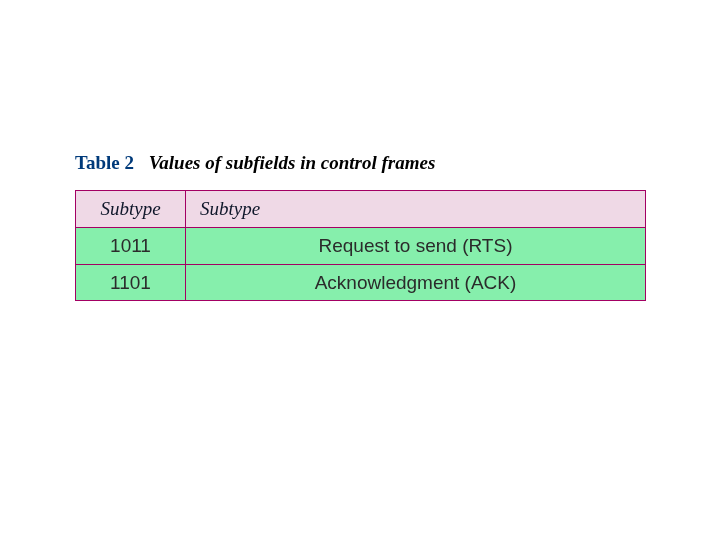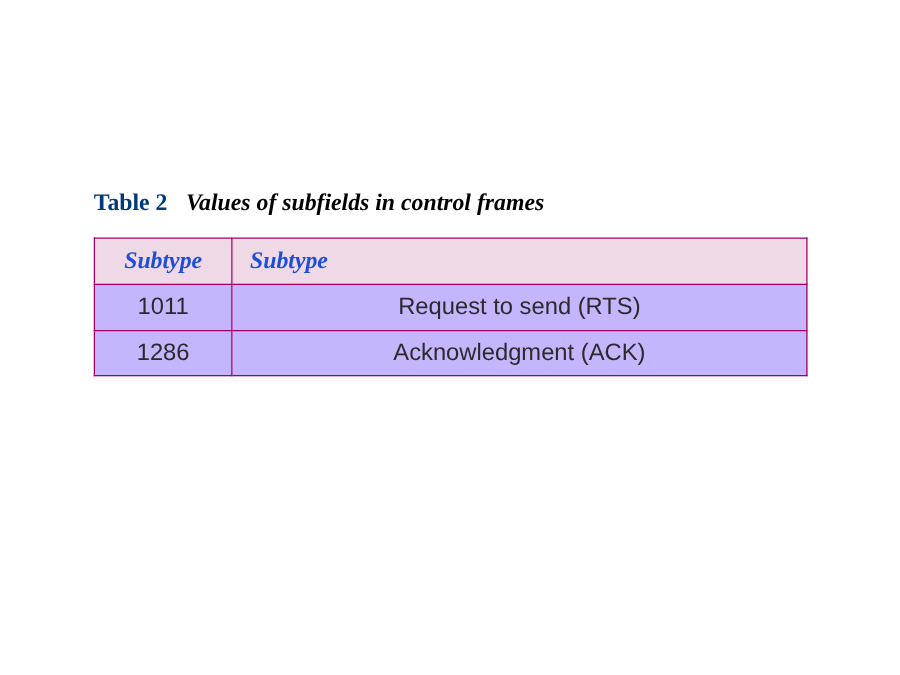--- a/index.html
+++ b/index.html
@@ -45,28 +45,28 @@
     table-layout: fixed;
   }
   table.subfields col.c1 { width: 110px; }
   table.subfields col.c2 { width: 460px; }
   table.subfields th, table.subfields td {
     border: 1px solid #a30063;
     padding: 6px 14px;
     font-size: 19px;
     line-height: 1.25;
     vertical-align: middle;
-    background: #c4b5fd;
+    background: #86efac;
   }
   table.subfields thead th {
     background: #efd9e6;
     font-style: italic;
-    font-weight: bold;
+    font-weight: normal;
     text-align: left;
-    color: #1d4ed8;
+    color: #0f172a;
     font-family: Georgia, "Times New Roman", serif;
   }
   table.subfields thead th:first-child {
     text-align: center;
   }
   table.subfields tbody td {
     font-family: Arial, Helvetica, sans-serif;
     color: #2b2b2b;
   }
   table.subfields tbody td:first-child {
@@ -97,20 +97,20 @@
           <th>Subtype</th>
           <th>Subtype</th>
         </tr>
       </thead>
       <tbody>
         <tr>
           <td>1011</td>
           <td>Request to send (RTS)</td>
         </tr>
         <tr>
-          <td>1286</td>
+          <td>1101</td>
           <td>Acknowledgment (ACK)</td>
         </tr>
       </tbody>
     </table>
   </div>
 
 </div>
 
 </body></html>

